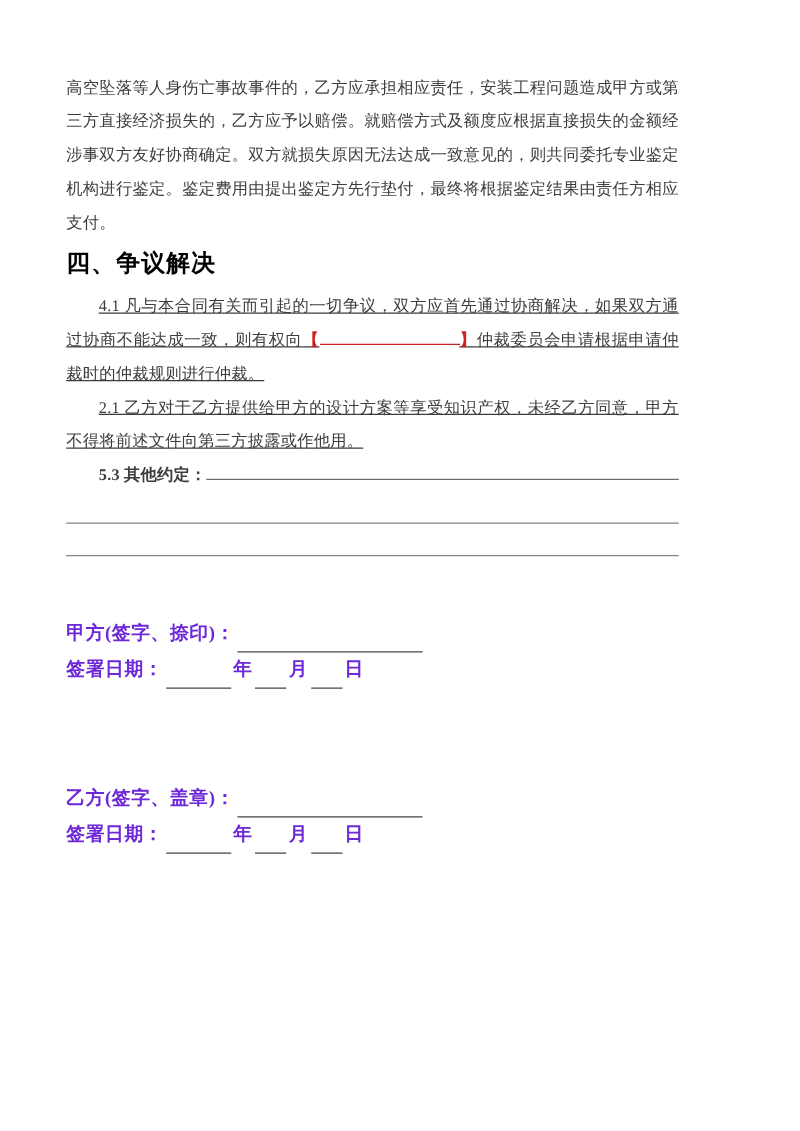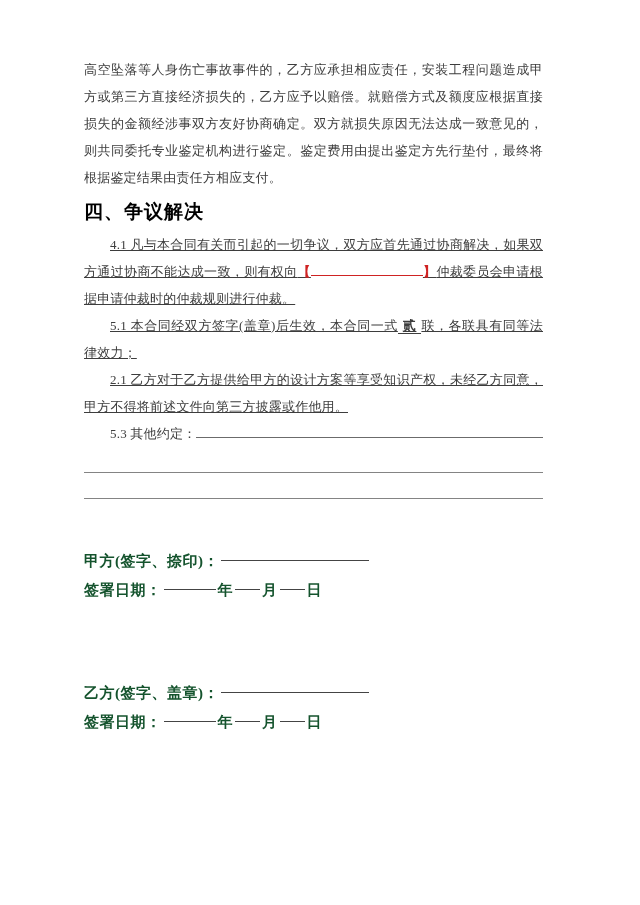--- a/index.html
+++ b/index.html
@@ -6,21 +6,21 @@
   body {
     width: 640px; height: 905px;
     background: #ffffff;
     font-family: "Liberation Serif", "DejaVu Serif", serif;
     color: #3d3d3d;
     overflow: hidden;
   }
   .page {
     box-sizing: border-box;
     width: 640px; height: 905px;
-    padding: 56px 97px 0 84px;
+    padding: 56px 97px 0 53px;
     background: #ffffff;
   }
   p.body-text {
     margin: 0;
     font-size: 13px;
     line-height: 27px;
     letter-spacing: 0.2px;
     text-align: justify;
     text-justify: inter-ideograph;
     color: #3d3d3d;
@@ -50,39 +50,39 @@
     font-weight: 700;
   }
   .fill-row {
     display: flex;
     align-items: baseline;
     font-size: 13px;
     line-height: 27px;
     letter-spacing: 0.2px;
     color: #3d3d3d;
   }
-  .fill-row .lead { text-indent: 2em; white-space: nowrap; font-weight: 400; }
+  .fill-row .lead { text-indent: 2em; white-space: nowrap; font-weight: 700; }
   .grow-line {
     flex: 1 1 auto;
     height: 14px;
     border-bottom: 1.6px solid #6b6b6b;
   }
   .blank-line {
     height: 25px;
     border-bottom: 1.8px solid #848484;
   }
   .blank-line + .blank-line { margin-top: 0; }
   .sig-block { margin-top: 48px; }
   .sig-row {
     display: flex;
-    align-items: flex-start;
+    align-items: flex-end;
     font-size: 15px;
     line-height: 29px;
     font-weight: 700;
-    color: #14532d;
+    color: #6d28d9;
     letter-spacing: 0.5px;
   }
   .sig-row .label { white-space: nowrap; }
   .sig-underline {
     display: inline-block;
     width: 148px;
     height: 13px;
     border-bottom: 1.6px solid #444444;
     margin-left: 2px;
   }
@@ -105,21 +105,20 @@
 
 <div class="page">
 
   <p class="body-text">高空坠落等人身伤亡事故事件的，乙方应承担相应责任，安装工程问题造成甲方或第三方直接经济损失的，乙方应予以赔偿。就赔偿方式及额度应根据直接损失的金额经涉事双方友好协商确定。双方就损失原因无法达成一致意见的，则共同委托专业鉴定机构进行鉴定。鉴定费用由提出鉴定方先行垫付，最终将根据鉴定结果由责任方相应支付。</p>
 
   <h2 class="sec-heading">四、争议解决</h2>
 
   <p class="body-text indent"><span>4.1 凡与本合同有关而引起的一切争议，双方应首先通过协商解决，如果双方通过协商不能达成一致，则有权向</span><span class="red">【</span><span class="red-blank"></span><span class="red">】</span><span>仲裁委员会申请根据申请仲裁时的仲裁规则进行仲裁。</span></p>
 
 
-  <p class="body-text indent"><span>5.1 本合同经双方签字(盖章)后生效，本合同一式</span><span class="u-char">贰</span><span>联，各联具有同等法律效力；</span></p>
 
   <p class="body-text indent">2.1 乙方对于乙方提供给甲方的设计方案等享受知识产权，未经乙方同意，甲方不得将前述文件向第三方披露或作他用。</p>
 
   <div class="fill-row">
     <span class="lead">5.3 其他约定：</span>
     <span class="grow-line"></span>
   </div>
 
   <div class="blank-line"></div>
   <div class="blank-line"></div>

